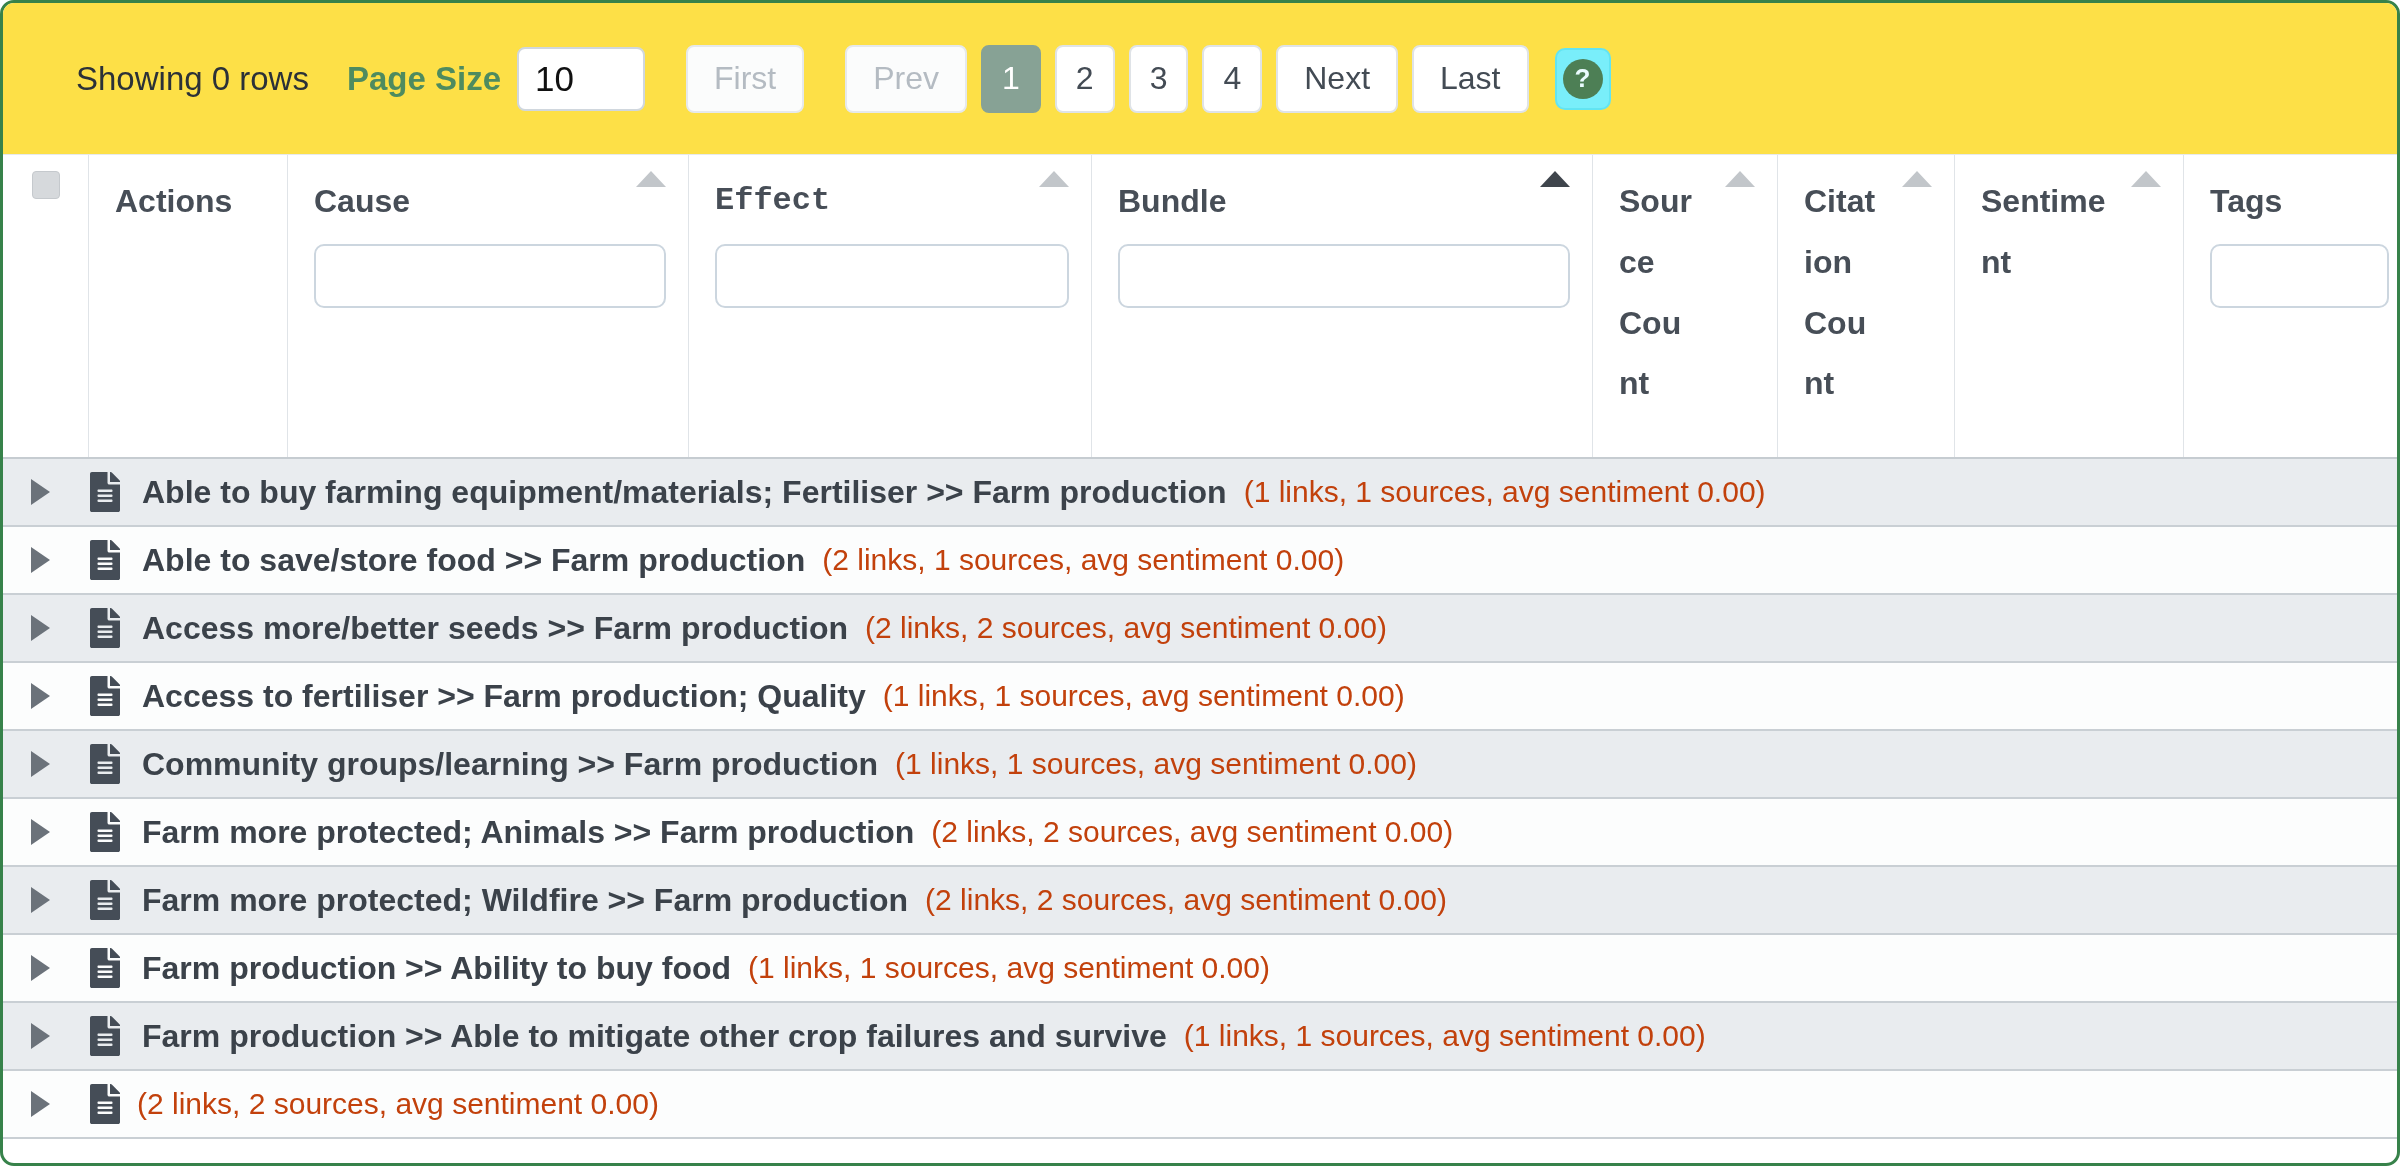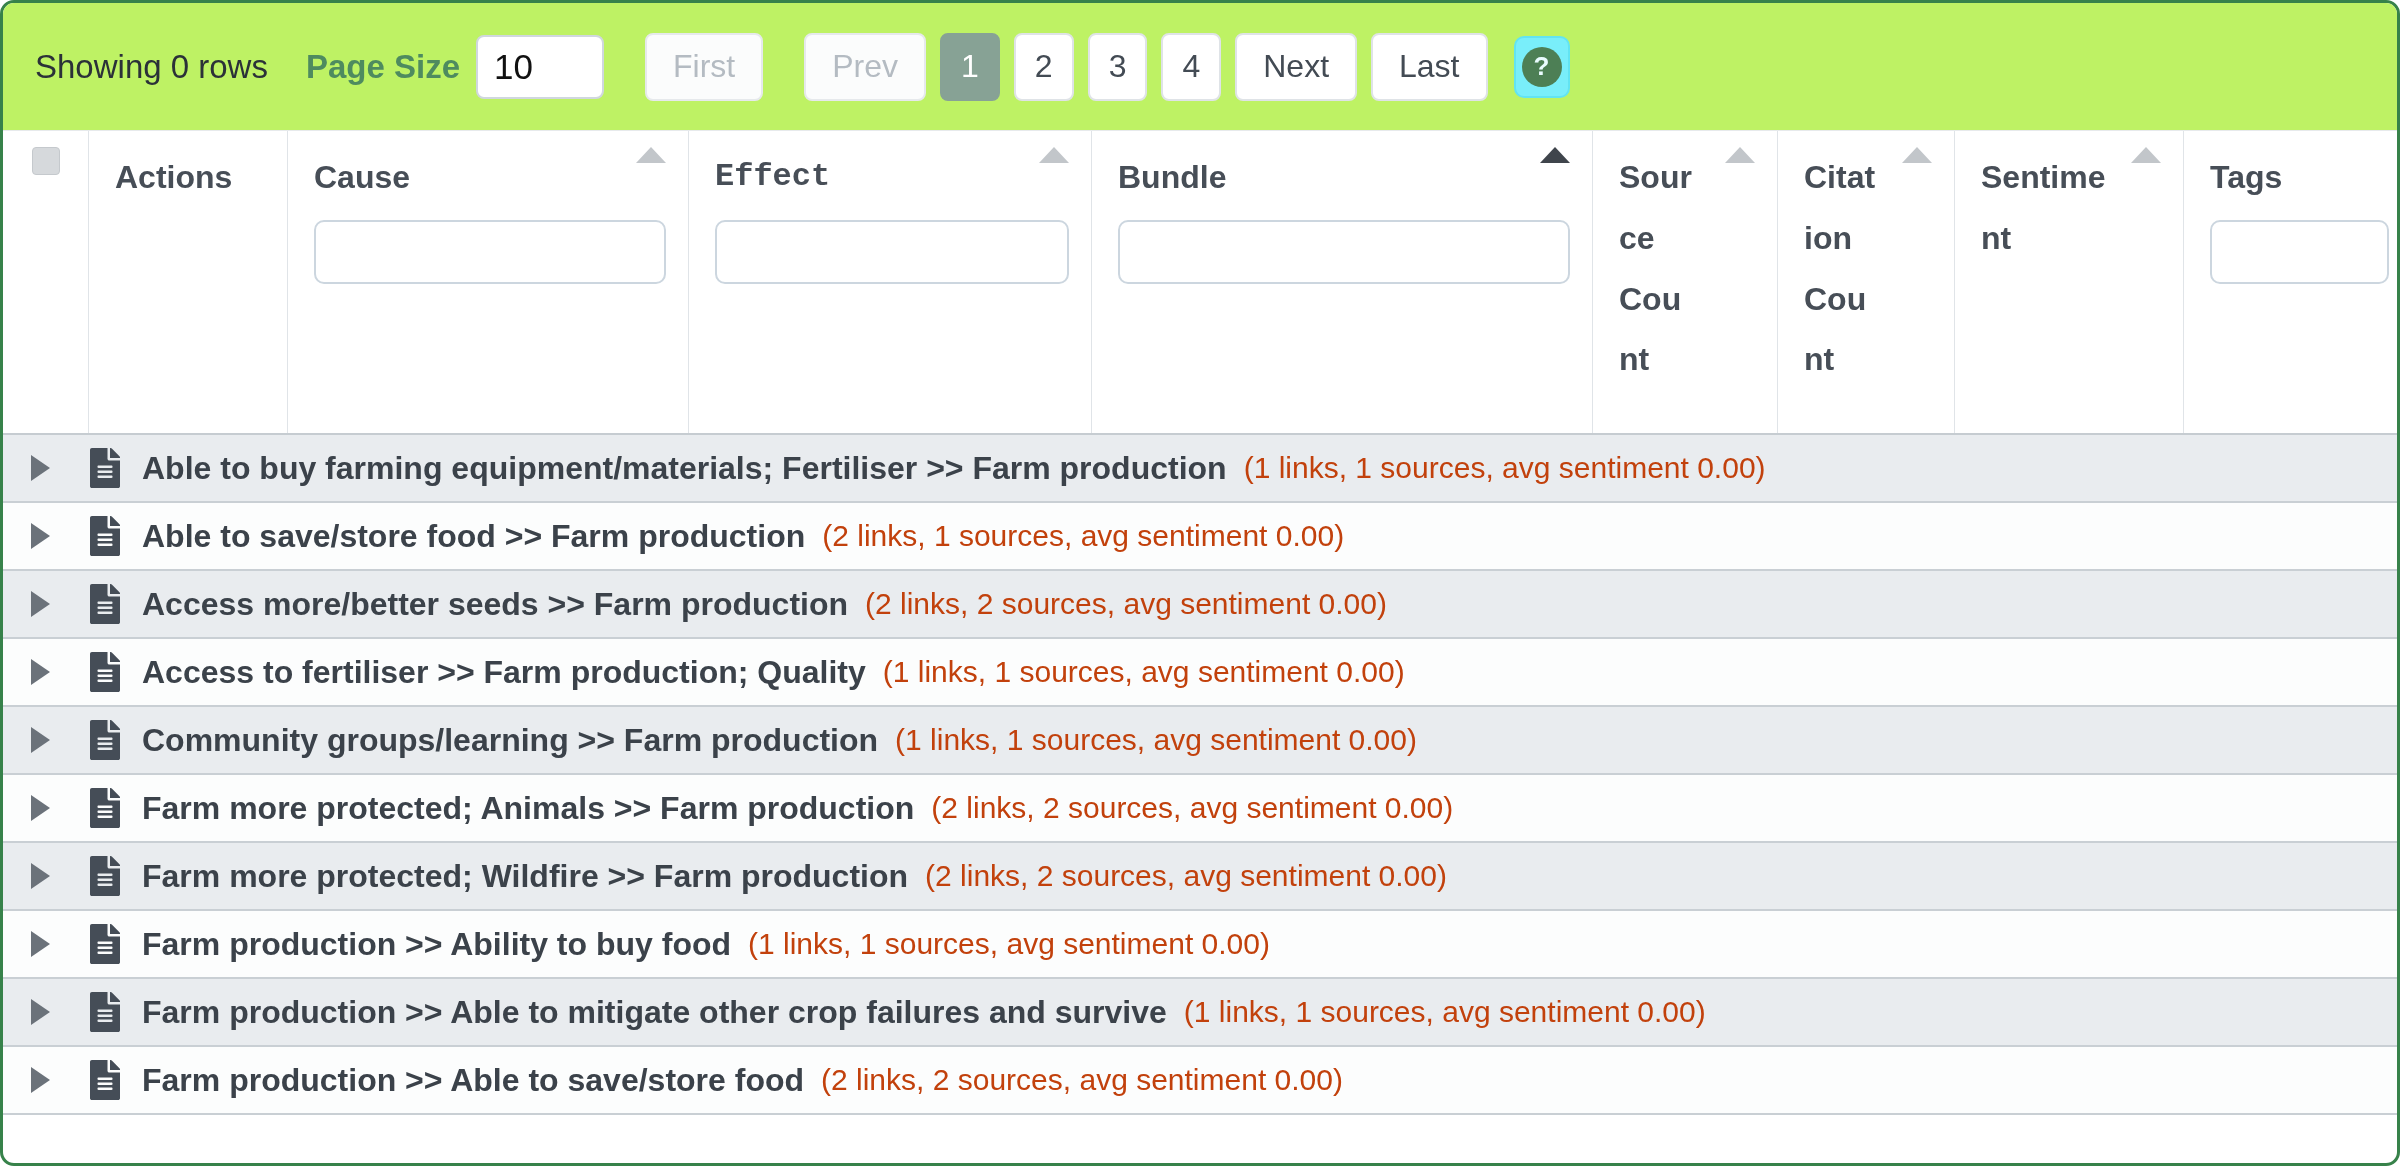--- a/index.html
+++ b/index.html
@@ -3,22 +3,22 @@
 <meta charset="utf-8">
 <style>
   html,body{margin:0;padding:0;background:#ffffff;}
   body{font-family:"Liberation Sans", sans-serif; -webkit-font-smoothing:antialiased;}
   .app{
     position:relative;width:2400px;height:1166px;box-sizing:border-box;
     border:3px solid #37824a;border-radius:14px;overflow:hidden;background:#ffffff;
   }
   
   .topbar{
-    height:128px;box-sizing:border-box;display:flex;align-items:center;
-    padding-left:32px;background:#bef264;border-bottom:1px solid #e7eaec;
+    height:152px;box-sizing:border-box;display:flex;align-items:center;
+    padding-left:73px;background:#fde047;border-bottom:1px solid #e7eaec;
   }
   .showing{font-size:33px;color:#2b3138;}
   .pagesize-label{font-size:33px;font-weight:bold;color:#4e8b5f;margin-left:38px;}
   .pagesize-input{
     margin-left:16px;width:128px;height:64px;box-sizing:border-box;
     border:2px solid #d0d7de;border-radius:8px;font-size:35px;color:#111;
     padding:0 0 0 16px;font-family:inherit;background:#fff;outline:none;
   }
   .pgbtn{
     margin-left:14px;height:68px;box-sizing:border-box;border:2px solid #dfe3e7;
@@ -261,18 +261,17 @@
         <span class="group-title">Farm production &gt;&gt; Able to mitigate other crop failures and survive</span>
         <span class="group-meta">(1 links, 1 sources, avg sentiment 0.00)</span>
       </div>
       <div class="group-row even">
         <span class="caret"></span>
         <span class="doc-icon">
           <svg width="30" height="40" viewBox="0 0 384 512">
             <path fill="#454d57" d="M224 136V0H24C10.7 0 0 10.7 0 24v464c0 13.3 10.7 24 24 24h336c13.3 0 24-10.7 24-24V160H248c-13.2 0-24-10.8-24-24zm64 236c0 6.6-5.4 12-12 12H108c-6.6 0-12-5.4-12-12v-8c0-6.6 5.4-12 12-12h168c6.6 0 12 5.4 12 12v8zm0-64c0 6.6-5.4 12-12 12H108c-6.6 0-12-5.4-12-12v-8c0-6.6 5.4-12 12-12h168c6.6 0 12 5.4 12 12v8zm0-72v8c0 6.6-5.4 12-12 12H108c-6.6 0-12-5.4-12-12v-8c0-6.6 5.4-12 12-12h168c6.6 0 12 5.4 12 12zm96-114.1v6.1H256V0h6.1c6.4 0 12.5 2.5 17 7l97.9 98c4.5 4.5 7 10.6 7 16.9z"></path>
           </svg>
         </span>
-        <span class="group-title">Farm production &gt;&gt; Able to save/store food</span>
         <span class="group-meta">(2 links, 2 sources, avg sentiment 0.00)</span>
       </div>
     </div>
 
 </div>
 
 </body></html>

